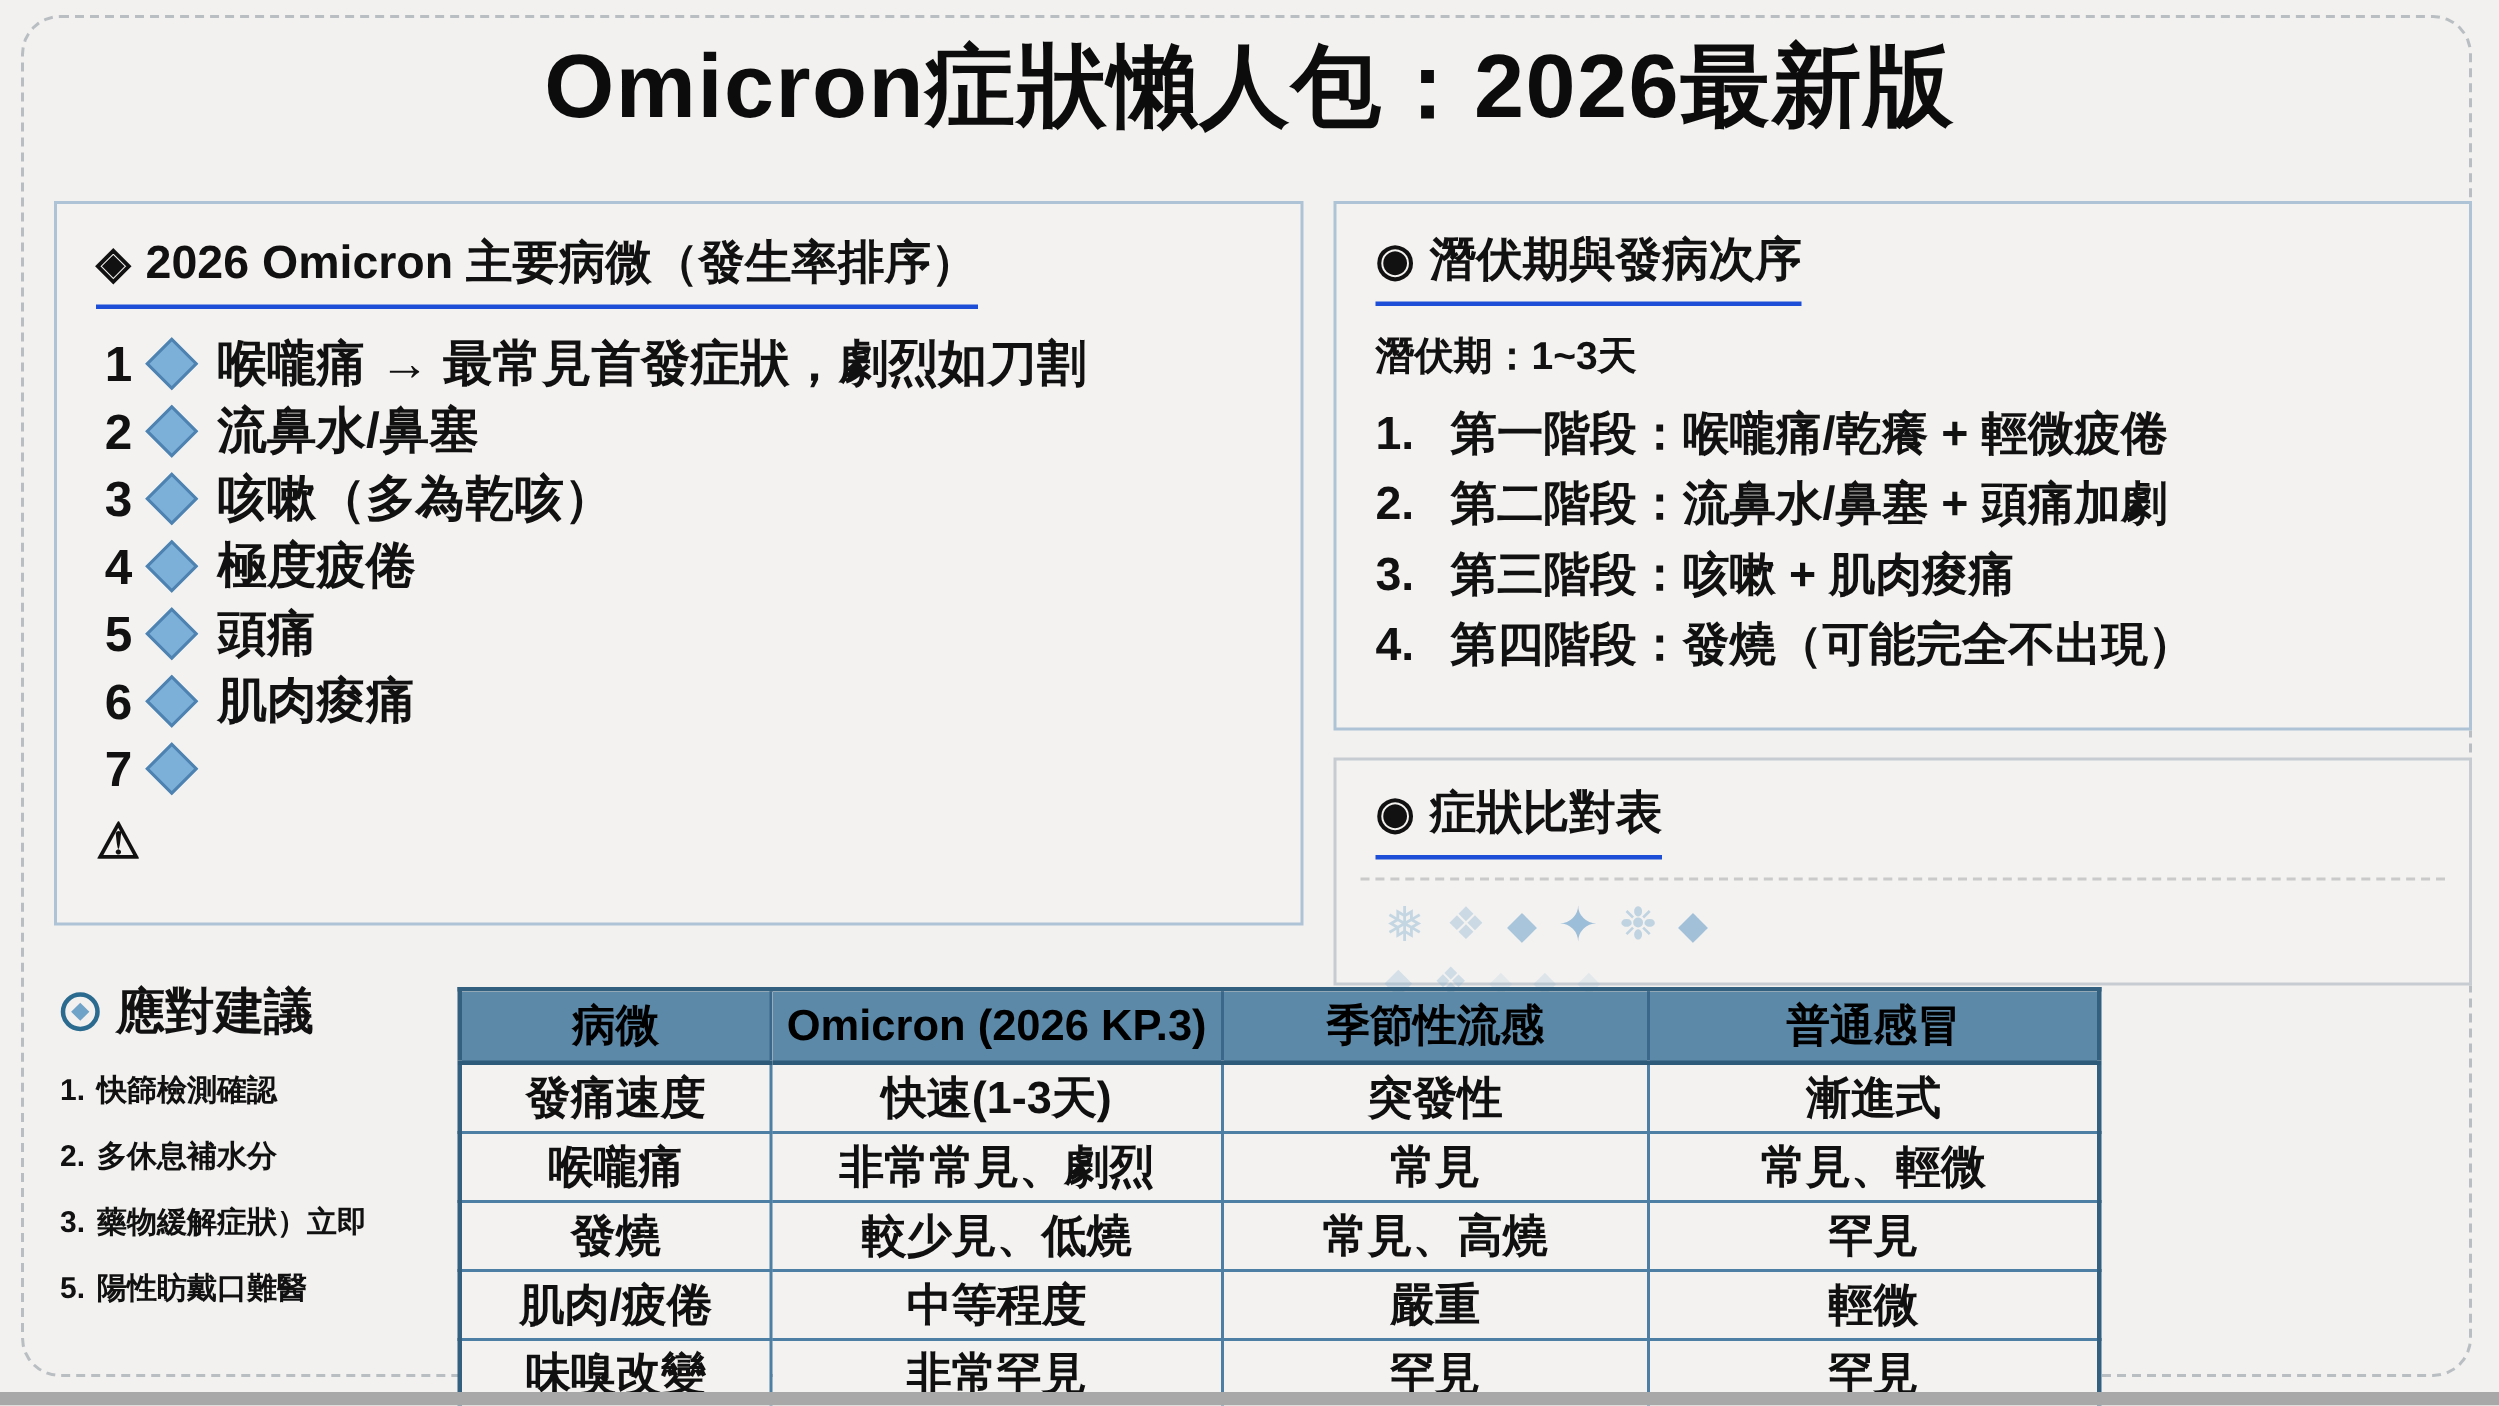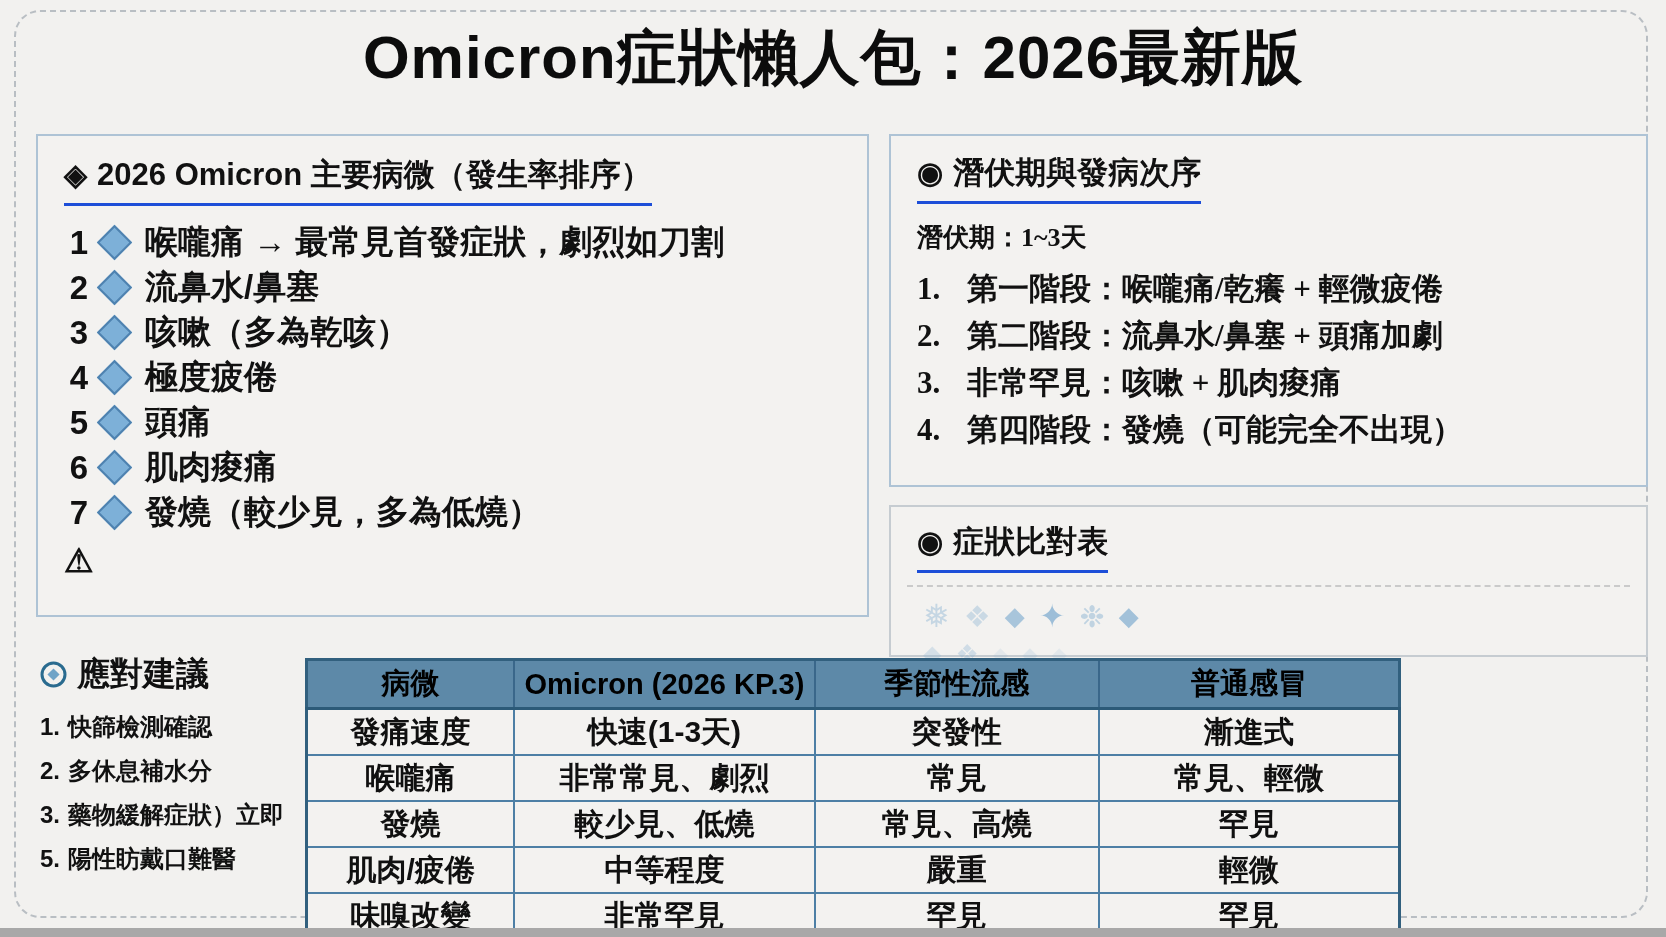--- a/index.html
+++ b/index.html
@@ -17,21 +17,21 @@
   .page-title{
     position:absolute;top:18px;left:0;width:100%;text-align:center;
     font-size:60px;font-weight:800;letter-spacing:1px;color:#0c0c0c;
     white-space:nowrap;
   }
   .box{
     position:absolute;background:#f3f2f0;border:2px solid #aec3d5;
     box-sizing:border-box;
   }
   #symptoms-box{left:36px;top:134px;width:833px;height:483px;padding:18px 26px;}
-  #incubation-box{left:889px;top:134px;width:759px;height:353px;padding:16px 26px;font-family:Liberation Serif, serif;}
+  #incubation-box{left:889px;top:134px;width:759px;height:353px;padding:16px 26px;}
   #comparison-box{left:889px;top:505px;width:759px;height:152px;padding:14px 26px;border-color:#c6ccd1;}
   .sec-head{
     display:inline-block;font-size:31px;font-weight:700;
     border-bottom:3px solid #1d4ed8;padding-bottom:7px;white-space:nowrap;
   }
   .sec-bullet{font-size:30px;margin-right:10px;}
   .sym-list{margin-top:14px;}
   .sym-row{display:flex;align-items:center;height:45px;font-size:33px;font-weight:600;white-space:nowrap;}
   .sym-num{width:30px;text-align:center;}
   .sym-diamond{
@@ -40,21 +40,21 @@
   }
   .warning-row{display:flex;align-items:center;font-size:30px;font-weight:600;margin-top:6px;white-space:nowrap;}
   .warning-icon{font-size:33px;margin-right:8px;}
   .incu-sub{font-size:26px;font-weight:700;margin:16px 0 10px;}
   .stage-row{display:flex;align-items:center;height:47px;font-size:31px;font-weight:600;white-space:nowrap;}
   .stage-num{width:50px;}
   .cmp-divider{border:none;border-top:2px dashed #cacaca;margin:12px -10px 10px -10px;}
   .decor-row{height:38px;display:flex;align-items:center;gap:14px;padding-left:6px;color:#8fb6d4;}
   .advice-block{position:absolute;left:40px;top:652px;width:280px;}
   .advice-head{display:flex;align-items:center;gap:10px;font-size:33px;font-weight:700;margin-bottom:8px;}
-  .advice-row{font-size:24px;font-weight:600;line-height:44px;white-space:nowrap;}
+  .advice-row{font-size:20px;font-weight:600;line-height:44px;white-space:nowrap;}
   .advice-num{margin-right:8px;}
   table.cmp{
     position:absolute;left:305px;top:658px;width:1096px;
     border-collapse:collapse;table-layout:fixed;
     border:3px solid #32607e;
   }
   table.cmp th{
     background:#5d89a8;color:#000000;font-size:29px;font-weight:700;
     height:44px;border:2px solid #3a678a;border-bottom:3px solid #2c5a78;
     white-space:nowrap;overflow:hidden;
@@ -108,21 +108,20 @@
         <span>頭痛</span>
       </div>
       <div class="sym-row">
         <span class="sym-num">6</span>
         <span class="sym-diamond"></span>
         <span>肌肉痠痛</span>
       </div>
       <div class="sym-row">
         <span class="sym-num">7</span>
         <span class="sym-diamond"></span>
-        <span>發燒（較少見，多為低燒）</span>
       </div>
     </div>
   <div class="warning-row">
     <span class="warning-icon">⚠</span>
   </div>
 </div>
 
 <div class="box" id="incubation-box">
   <div class="sec-head">
     <span class="sec-bullet">◉</span><span>潛伏期與發病次序</span>
@@ -132,21 +131,21 @@
       <div class="stage-row">
         <span class="stage-num">1.</span>
         <span>第一階段：喉嚨痛/乾癢 + 輕微疲倦</span>
       </div>
       <div class="stage-row">
         <span class="stage-num">2.</span>
         <span>第二階段：流鼻水/鼻塞 + 頭痛加劇</span>
       </div>
       <div class="stage-row">
         <span class="stage-num">3.</span>
-        <span>非常罕見：咳嗽 + 肌肉痠痛</span>
+        <span>第三階段：咳嗽 + 肌肉痠痛</span>
       </div>
       <div class="stage-row">
         <span class="stage-num">4.</span>
         <span>第四階段：發燒（可能完全不出現）</span>
       </div>
     </div>
 </div>
 
 <div class="box" id="comparison-box">
   <div class="sec-head">

